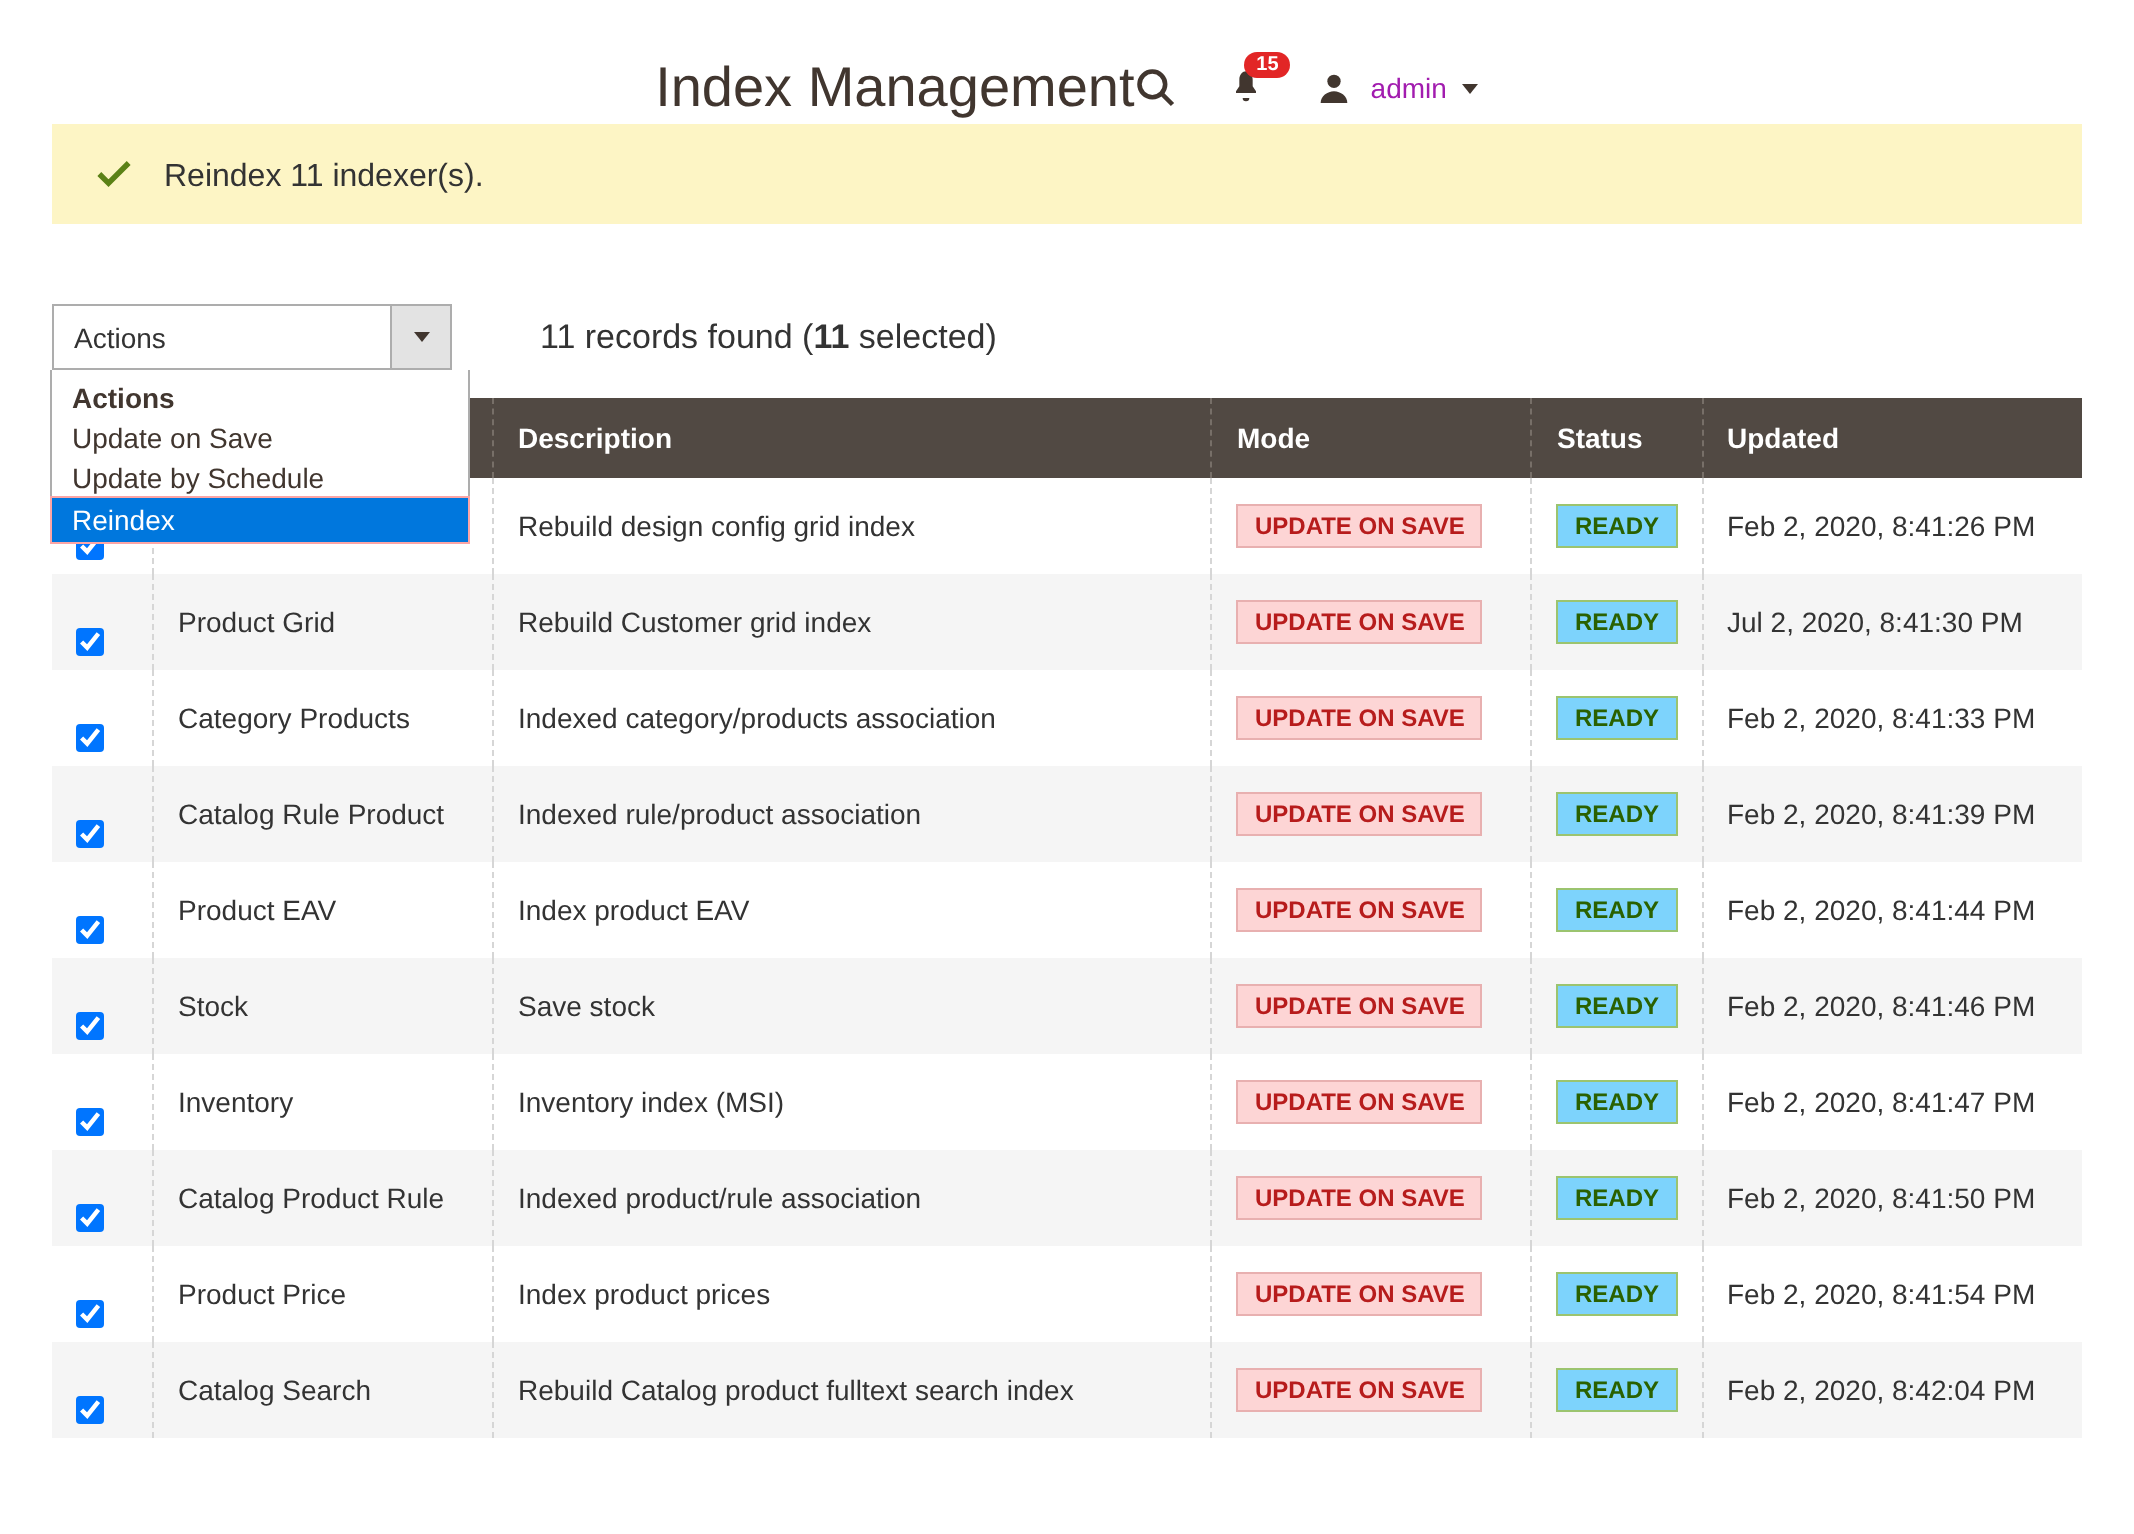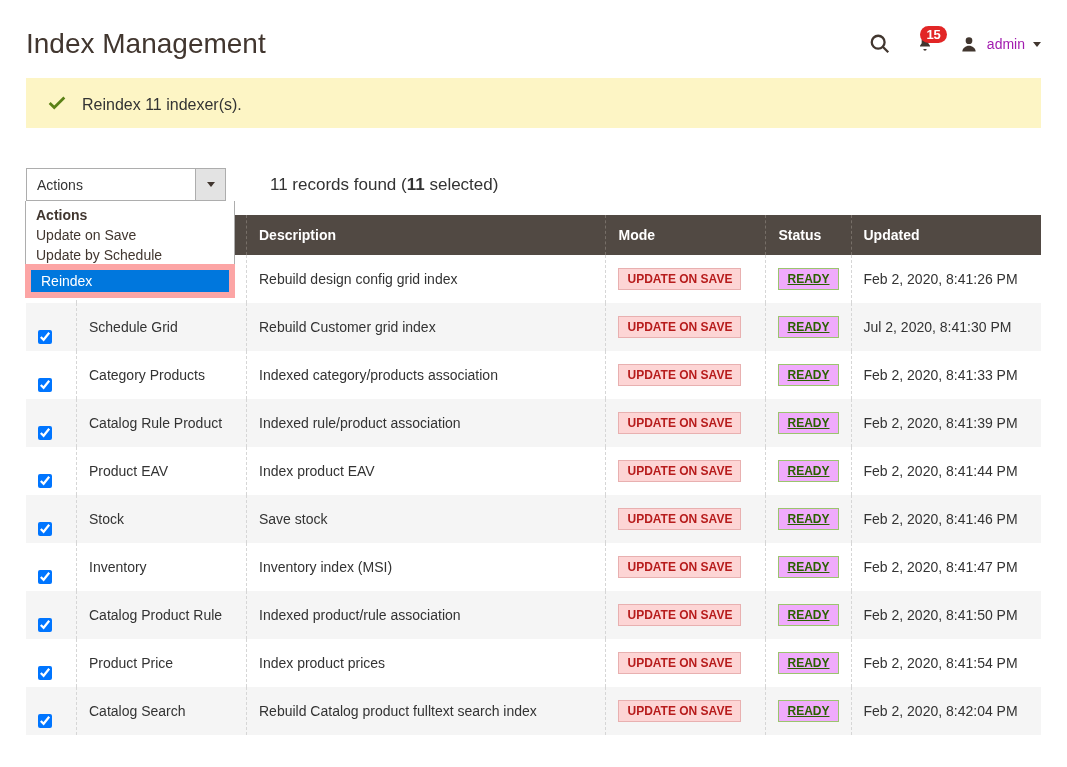--- a/index.html
+++ b/index.html
@@ -12,22 +12,22 @@
       color: #333;
       background: #fff;
       width: 1067px;
     }
     .page {
       padding: 0 26px 20px 26px;
     }
     .header {
       display: flex;
       align-items: center;
-      justify-content: space-between;
-      padding: 28px 0 18px 0;
+      justify-content: center;
+      padding: 28px 0 2px 0;
     }
     .page-title {
       font-size: 28px;
       font-weight: 400;
       color: #41362f;
     }
     .header-icons {
       display: flex;
       align-items: center;
       gap: 24px;
@@ -37,21 +37,21 @@
       cursor: pointer;
       display: flex;
       align-items: center;
     }
     .badge {
       position: absolute;
       top: -8px;
       right: -12px;
       background: #e22626;
       color: #fff;
-      font-size: 13px;
+      font-size: 10px;
       font-weight: 700;
       border-radius: 10px;
       padding: 1px 6px;
       min-width: 20px;
       text-align: center;
       margin-left: 33px;
     }
     .admin-btn {
       display: flex;
       align-items: center;
@@ -122,21 +122,21 @@
     }
     .actions-dropdown .dd-item {
       padding: 2px 10px;
       font-size: 14px;
       color: #41362f;
       cursor: pointer;
     }
     .actions-dropdown .dd-item.highlighted {
       background: #0077dd;
       color: #fff;
-      border: 6px solid #fca5a5;
+      border: 1px solid #fca5a5;
       margin: -1px;
       padding: 3px 10px;
     }
     .records-text {
       font-size: 17px;
       color: #333;
     }
     .grid {
       width: 100%;
       border-collapse: collapse;
@@ -183,27 +183,26 @@
       display: inline-block;
       background: #fdd5d5;
       border: 1px solid #e8b0b0;
       color: #b71c1c;
       font-weight: 700;
       font-size: 12px;
       padding: 3px 8px;
     }
     .status-badge {
       display: inline-block;
-      background: #f0abfc;
+      background: #7dd3fc;
       border: 1px solid #9bc46f;
       color: #2a6100;
       font-weight: 700;
       font-size: 12px;
       padding: 3px 8px;
-      text-decoration: underline;
     }
     input[type="checkbox"] {
       width: 14px;
       height: 14px;
       cursor: pointer;
     }
     .arrow-down {
       width: 0;
       height: 0;
       border-left: 4px solid transparent;
@@ -298,21 +297,21 @@
         <tr>
           <td class="checkbox-col"><input type="checkbox" checked="" style=""></td>
           <td>Design Config Grid</td>
           <td>Rebuild design config grid index</td>
           <td><span class="mode-badge">UPDATE ON SAVE</span></td>
           <td><span class="status-badge">READY</span></td>
           <td>Feb 2, 2020, 8:41:26 PM</td>
         </tr>
         <tr>
           <td class="checkbox-col"><input type="checkbox" checked="" style=""></td>
-          <td>Schedule Grid</td>
+          <td>Product Grid</td>
           <td>Rebuild Customer grid index</td>
           <td><span class="mode-badge">UPDATE ON SAVE</span></td>
           <td><span class="status-badge">READY</span></td>
           <td>Jul 2, 2020, 8:41:30 PM</td>
         </tr>
         <tr>
           <td class="checkbox-col"><input type="checkbox" checked="" style=""></td>
           <td>Category Products</td>
           <td>Indexed category/products association</td>
           <td><span class="mode-badge">UPDATE ON SAVE</span></td>

